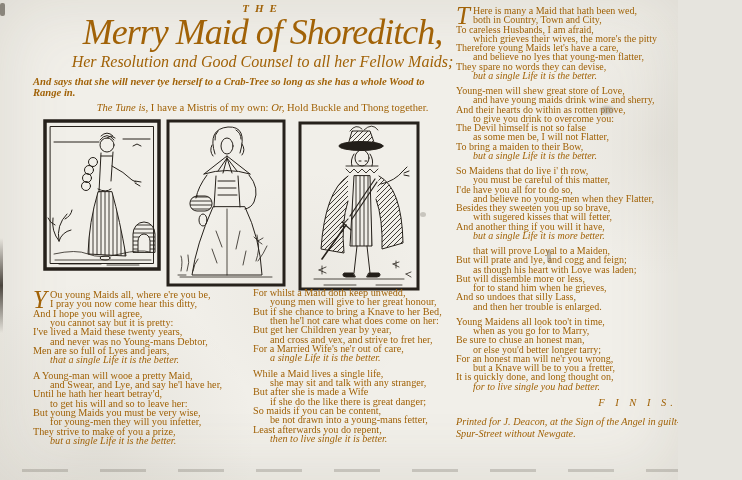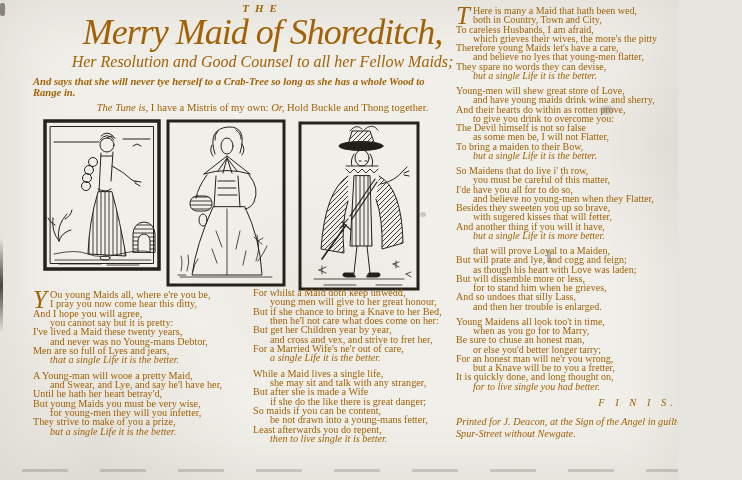--- a/index.html
+++ b/index.html
@@ -164,20 +164,21 @@
         <div class="line indent">you cannot say but it is pretty:</div>
         <div class="line">I've lived a Maid these twenty years,</div>
         <div class="line indent">and never was no Young-mans Debtor,</div>
         <div class="line">Men are so full of Lyes and jears,</div>
         <div class="line indent italic">that a single Life it is the better.</div>
       </div>
       <div class="stanza">
         <div class="line">A Young-man will wooe a pretty Maid,</div>
         <div class="line indent">and Swear, and Lye, and say he'l have her,</div>
         <div class="line">Until he hath her heart betray'd,</div>
+        <div class="line indent">to get his will and so to leave her:</div>
         <div class="line">But young Maids you must be very wise,</div>
         <div class="line indent">for young-men they will you infetter,</div>
         <div class="line">They strive to make of you a prize,</div>
         <div class="line indent italic">but a single Life it is the better.</div>
       </div>
     </div>
   <div class="col col-mid">
       <div class="stanza">
         <div class="line">For whilst a Maid doth keep unwedd,</div>
         <div class="line indent">young men will give to her great honour,</div>

